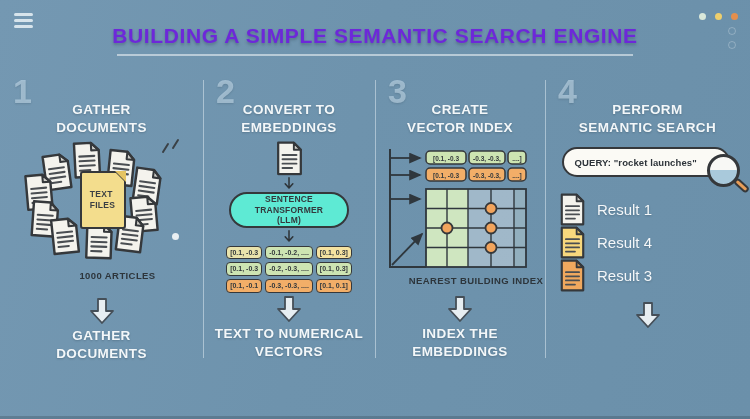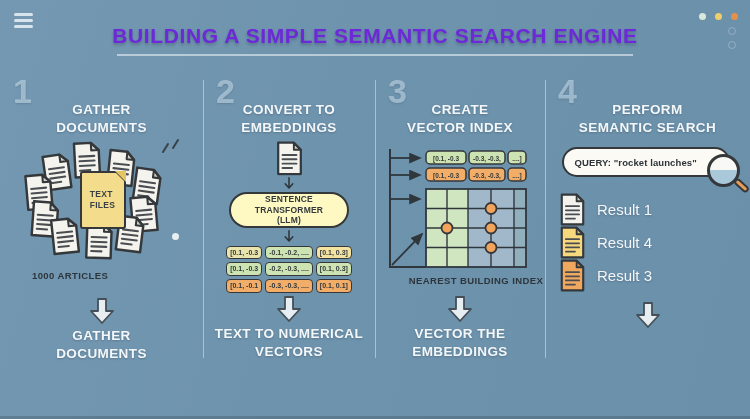--- a/index.html
+++ b/index.html
@@ -33,40 +33,40 @@
   .step-num { position:absolute; top:2px; left:13px; font-size:34px; font-weight:bold;
               color:rgba(205,228,242,.55); text-shadow:0 1px 2px rgba(40,60,75,.2); }
   .heading { margin-top:31px; height:40px; text-align:center; font-size:13.5px; font-weight:bold;
              letter-spacing:.4px; line-height:1.3; white-space:pre-line; color:#f3f7f9;
              text-shadow:0 1px 2px rgba(35,55,70,.3); }
   .content { height:152px; position:relative; }
   .arrow-row { height:32px; display:flex; align-items:center; justify-content:center; }
   .footer-label { text-align:center; font-size:13.5px; font-weight:bold; letter-spacing:.4px;
                   line-height:1.3; white-space:pre-line; color:#f3f7f9;
                   text-shadow:0 1px 2px rgba(35,55,70,.3); }
-  .caption { font-size:9.5px; font-weight:bold; letter-spacing:.4px; color:#2d353b;padding-left:32px; }
+  .caption { text-align:center; font-size:9.5px; font-weight:bold; letter-spacing:.4px; color:#2d353b;padding-left:32px; }
 
   
   .cluster { position:relative; width:160px; height:118px; margin:2px auto 0; }
   .mini-doc { position:absolute; width:30px; height:38px; color:#f4f3ed; }
   .stack-doc { position:absolute; left:58px; top:28px; width:46px; height:58px; background:#f3dd8d;
                border:2.5px solid #35383b; border-radius:3px; z-index:5;
                display:flex; align-items:center; justify-content:center; }
   .stack-doc .fold { position:absolute; top:-2px; right:-2px; width:0; height:0;
                border-left:11px solid transparent; border-top:11px solid #e5c463;
                filter:drop-shadow(0 1px 0 #35383b); }
   .stack-label { font-size:8.5px; font-weight:bold; color:#3a3f44; text-align:left;
                  line-height:1.25; white-space:pre-line; letter-spacing:.3px; }
   .sparkle { position:absolute; left:138px; top:-6px; }
   .cluster-dot { position:absolute; left:150px; top:90px; width:7px; height:7px; border-radius:50%;
                  background:#e9eff2; }
 
   
   .flow { display:flex; flex-direction:column; align-items:center; }
-  .model-pill { width:120px; height:42px; background:#fef9c3; border:2px solid #35383b; border-radius:22px;
+  .model-pill { width:120px; height:42px; background:#5eead4; border:2px solid #35383b; border-radius:22px;
                 display:flex; align-items:center; justify-content:center; margin:1px 0; }
   .model-pill span { font-size:8.5px; font-weight:bold; color:#33383c; text-align:center;
                      line-height:1.2; white-space:pre-line; letter-spacing:.2px; }
   .vec-rows { display:flex; flex-direction:column; gap:3px; margin-top:2px; }
   .vec-row { display:flex; gap:3px; justify-content:center; }
   .chip { border:1.5px solid #35383b; border-radius:4px; padding:1px 3px; font-size:7px; font-weight:bold;
           color:#33383c; white-space:nowrap; line-height:1.4; }
 
   
   .index-wrap { display:flex; flex-direction:column; align-items:center; }
@@ -296,21 +296,21 @@
           </g>
         </g>
       </svg>
       <div class="caption">NEAREST BUILDING INDEX</div>
     </div>
     <div class="arrow-row">
         <svg width="26" height="27">
           <use href="#sym-block-arrow"></use>
         </svg>
       </div>
-    <div class="footer-label">VECTOR THE
+    <div class="footer-label">INDEX THE
 EMBEDDINGS</div>
   </div>
 
   <div class="col c4">
     <div class="step-num">4</div>
     <div class="heading">PERFORM
 SEMANTIC SEARCH</div>
     <div class="content">
       <div class="query-wrap">
         <div class="query-pill">

